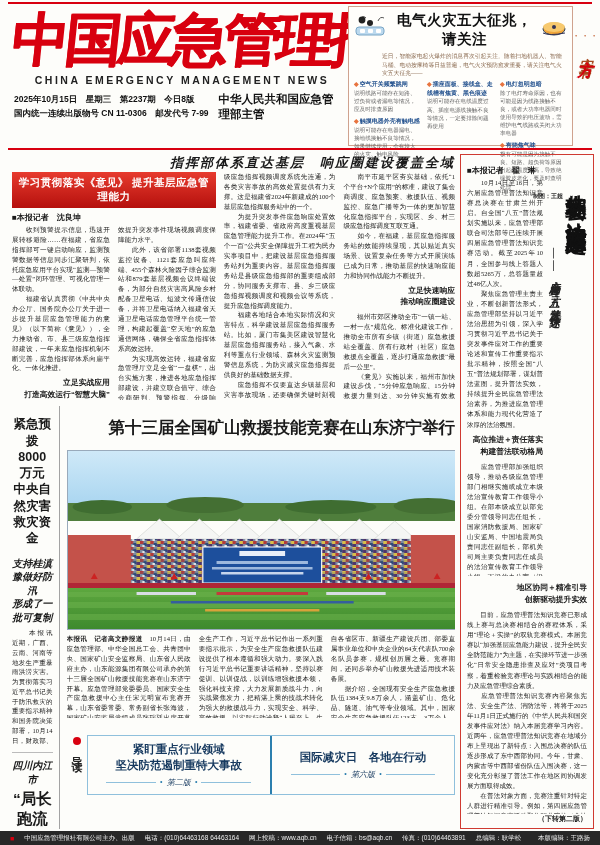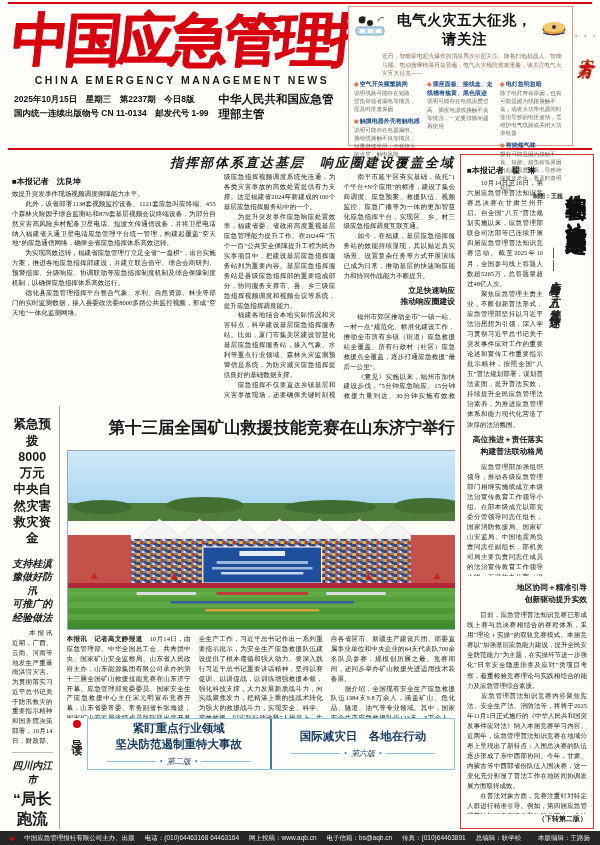--- a/index.html
+++ b/index.html
@@ -75,21 +75,21 @@
   .nj-byline{font-family:"Liberation Sans",sans-serif;font-weight:bold;font-size:8px;margin:3px 0;}
 
   .center-zone{flex:1;display:flex;flex-direction:column;}
   .mining-h{font-family:"Liberation Sans",sans-serif;font-weight:900;font-size:16.5px;
     text-align:center;letter-spacing:0px;white-space:nowrap;margin-left:42px;}
   .photo{width:100%;height:178px;margin-top:4px;border:1px solid #9ab;}
   .mining-cols{display:flex;gap:8px;margin-top:4px;height:84px;overflow:hidden;}
   .bold-lead{font-weight:bold;font-family:"Liberation Sans",sans-serif;}
 
   
-  .digest{display:flex;margin-top:0;height:52px;}
+  .digest{display:flex;margin-top:17px;height:60px;}
   .digest-label{width:20px;display:flex;flex-direction:column;align-items:center;padding-top:2px;}
   .digest-dot{width:8px;height:8px;border-radius:50%;background:#d8000f;margin-bottom:3px;}
   .digest-txt{writing-mode:vertical-rl;font-family:"Liberation Sans",sans-serif;font-weight:bold;
     font-size:11px;letter-spacing:4px;color:#222;}
   .digest-boxes{flex:1;border:1px solid #8fc0dc;display:flex;}
   .dbox{flex:1;display:flex;flex-direction:column;justify-content:center;align-items:center;padding:3px 6px;}
   .dbox + .dbox{border-left:2px solid #2c7fae;}
   .dbox-title{font-family:"Liberation Sans",sans-serif;font-weight:900;font-size:11.5px;color:#16395f;
     text-align:center;line-height:1.35;white-space:pre-line;}
   .dbox-page{display:flex;align-items:center;gap:4px;width:85%;margin-top:4px;
@@ -121,21 +121,21 @@
 <div class="page">
   <div class="topline"></div>
 
   <header class="masthead">
     <div class="mast-left">
       <div class="paper-title">中国应急管理报</div>
       <div class="paper-en">CHINA EMERGENCY MANAGEMENT NEWS</div>
       <div class="mast-meta">
         <div class="meta-lines">
           <div>2025年10月15日　星期三　第2237期　今日8版</div>
-          <div>国内统一连续出版物号 CN 11-0134　邮发代号 1-99</div>
+          <div>国内统一连续出版物号 CN 11-0306　邮发代号 7-99</div>
         </div>
         <div class="supervisor">中华人民共和国应急管理部主管</div>
       </div>
     </div>
 
     <section class="tips-box">
       <div class="tips-head">
         <span>
           <svg width="34" height="26" viewBox="0 0 34 26">
             <path d="M6 4 q3 -4 6 -1" stroke="#444" fill="none" stroke-width="1"></path>
@@ -193,22 +193,26 @@
 
   <div class="redrule"></div>
 
   <div class="main">
     <div class="left-zone">
 
       <article>
         <div class="kicker">指挥部体系直达基层　响应圈建设覆盖全域</div>
         <div class="fj-body">
           <div class="fj-colgroup">
+            <div class="badge">学习贯彻落实《意见》 提升基层应急管理能力</div>
             <div class="byline">■本报记者　沈良坤</div>
             <div class="fj-two">
+              <div class="coltext"><span>　　收到预警提示信息，迅速开展转移避险……在福建，省应急指挥部可一键启动响应，监测预警数据等信息同步汇聚研判，依托应急应用平台实现“监测—预警—处置”闭环管理、可视化管理一体联动。
+　　福建省认真贯彻《中共中央办公厅、国务院办公厅关于进一步提升基层应急管理能力的意见》（以下简称《意见》），全力推动省、市、县三级应急指挥部建设，一年来应急指挥机制不断完善，应急指挥部体系向扁平化、一体化推进。</span><span class="subhead">立足实战应用
+打造高效运行“智慧大脑”</span></div>
               <div class="coltext"><span>效提升突发事件现场视频调度保障能力水平。
 　　此外，该省部署1138套视频监控设备、1121套应急叫应终端、455个森林火险因子综合监测站和879套基层视频会议终端设备，为部分自然灾害高风险乡村配备卫星电话、短波文传通信设备，并将卫星电话纳入福建省天通卫星电话应急管理平台统一管理，构建起覆盖“空天地”的应急通信网络，确保全省应急指挥体系高效运转。
 　　为实现高效运转，福建省应急管理厅立足全省“一盘棋”，出台实施方案，推进各地应急指挥部建设，并建立联合值守、综合会商研判、预警指挥、分级响应、协调联动等应急指挥制度机制及综合保障制度机制，以确保应急指挥体系高效运行。
 　　德化县应急管理指挥平台整合气象、水利、自然资源、林业等部门的实时监测数据，接入县委政法委8000多路公共监控视频，形成“空天地”一体化监测网络。</span></div>
             </div>
           </div>
           <div class="fj-col"><span>级应急指挥视频调度系统先连通，为各类灾害事故的高效处置提供有力支撑。这是福建省2024年新建成的100个基层应急指挥服务站中的一个。
 　　为提升突发事件应急响应处置效率，福建省委、省政府高度重视基层应急管理能力提升工作。在2024年“五个一百”公共安全保障提升工程为民办实事项目中，把建设基层应急指挥服务站列为重要内容。基层应急指挥服务站是县级应急指挥部的重要组成部分，协同服务支撑市、县、乡三级应急指挥视频调度和视频会议等系统，提升应急指挥调度能力。
 　　福建各地结合本地实际情况和灾害特点，科学建设基层应急指挥服务站。比如，厦门市集美区建设智慧化基层应急指挥服务站，接入气象、水利等重点行业领域、森林火灾监测预警信息系统，为防灾减灾应急指挥提供良好的基础数据支撑。
 　　应急指挥不仅要直达乡镇基层和灾害事故现场，还要确保关键时刻视频不失联。这是福建省推进应急指挥部体系建设的基本要求。
@@ -222,21 +226,21 @@
         </div>
       </article>
 
       <div class="bottom-row">
 
         <div class="left-strip">
           <article>
             <h2 class="fund-h" style="white-space:pre-line">紧急预拨 8000 万元
 中央自然灾害救灾资金</h2>
             <div class="fund-sub" style="white-space:pre-line">支持桂滇豫做好防汛
-可推广的经验做法</div>
+形成了一批可复制</div>
             <div class="small-body" style="height:118px">　　本报讯　近期，广西、云南、河南等地发生严重暴雨洪涝灾害。为贯彻落实习近平总书记关于防汛救灾的重要指示精神和国务院决策部署，10月14日，财政部、应急管理部紧急预拨8000万元中央自然灾害救灾资金，支持广西、云南、河南做好防汛抗洪抢险救灾工作，用于转移安置受灾人员、排危除险等应急处置、巡堤查险及灾害防治等相关支出，最大程度减轻灾害影响，切实保障人民群众生命财产安全。（本报记者）</div>
           </article>
           <hr class="strip-hr">
           <article style="flex:1;display:flex;flex-direction:column;overflow:hidden;">
             <div class="nj-kicker">四川内江市</div>
             <h2 class="nj-h" style="white-space:pre-line">“局长跑流程”
 查不足优服务</h2>
             <div class="nj-byline">■本报记者　赵　蕾</div>
             <div class="small-body" style="flex:1">　　“证件打印太慢了，这不行啊！”日前，在四川省内江市政务服务中心应急管理窗口，发现打印环节“慢”了，市应急管理局当场查找原因，制定整改方案，该局“局长走流程”活动随即展开。党委书记、局长代云利当天带领该局分管负责同志组成专班开展“局长走流程”工作。
 　　他以企业经办人员身份办理危险化学品经营许可证（期满换证）过程中，在现场核验申请材料清单的准确性，指导企业通过省政务服务“一体化”平台完成电子材料交互流转，最终在窗口拿到《危险化学品经营许可证》。

